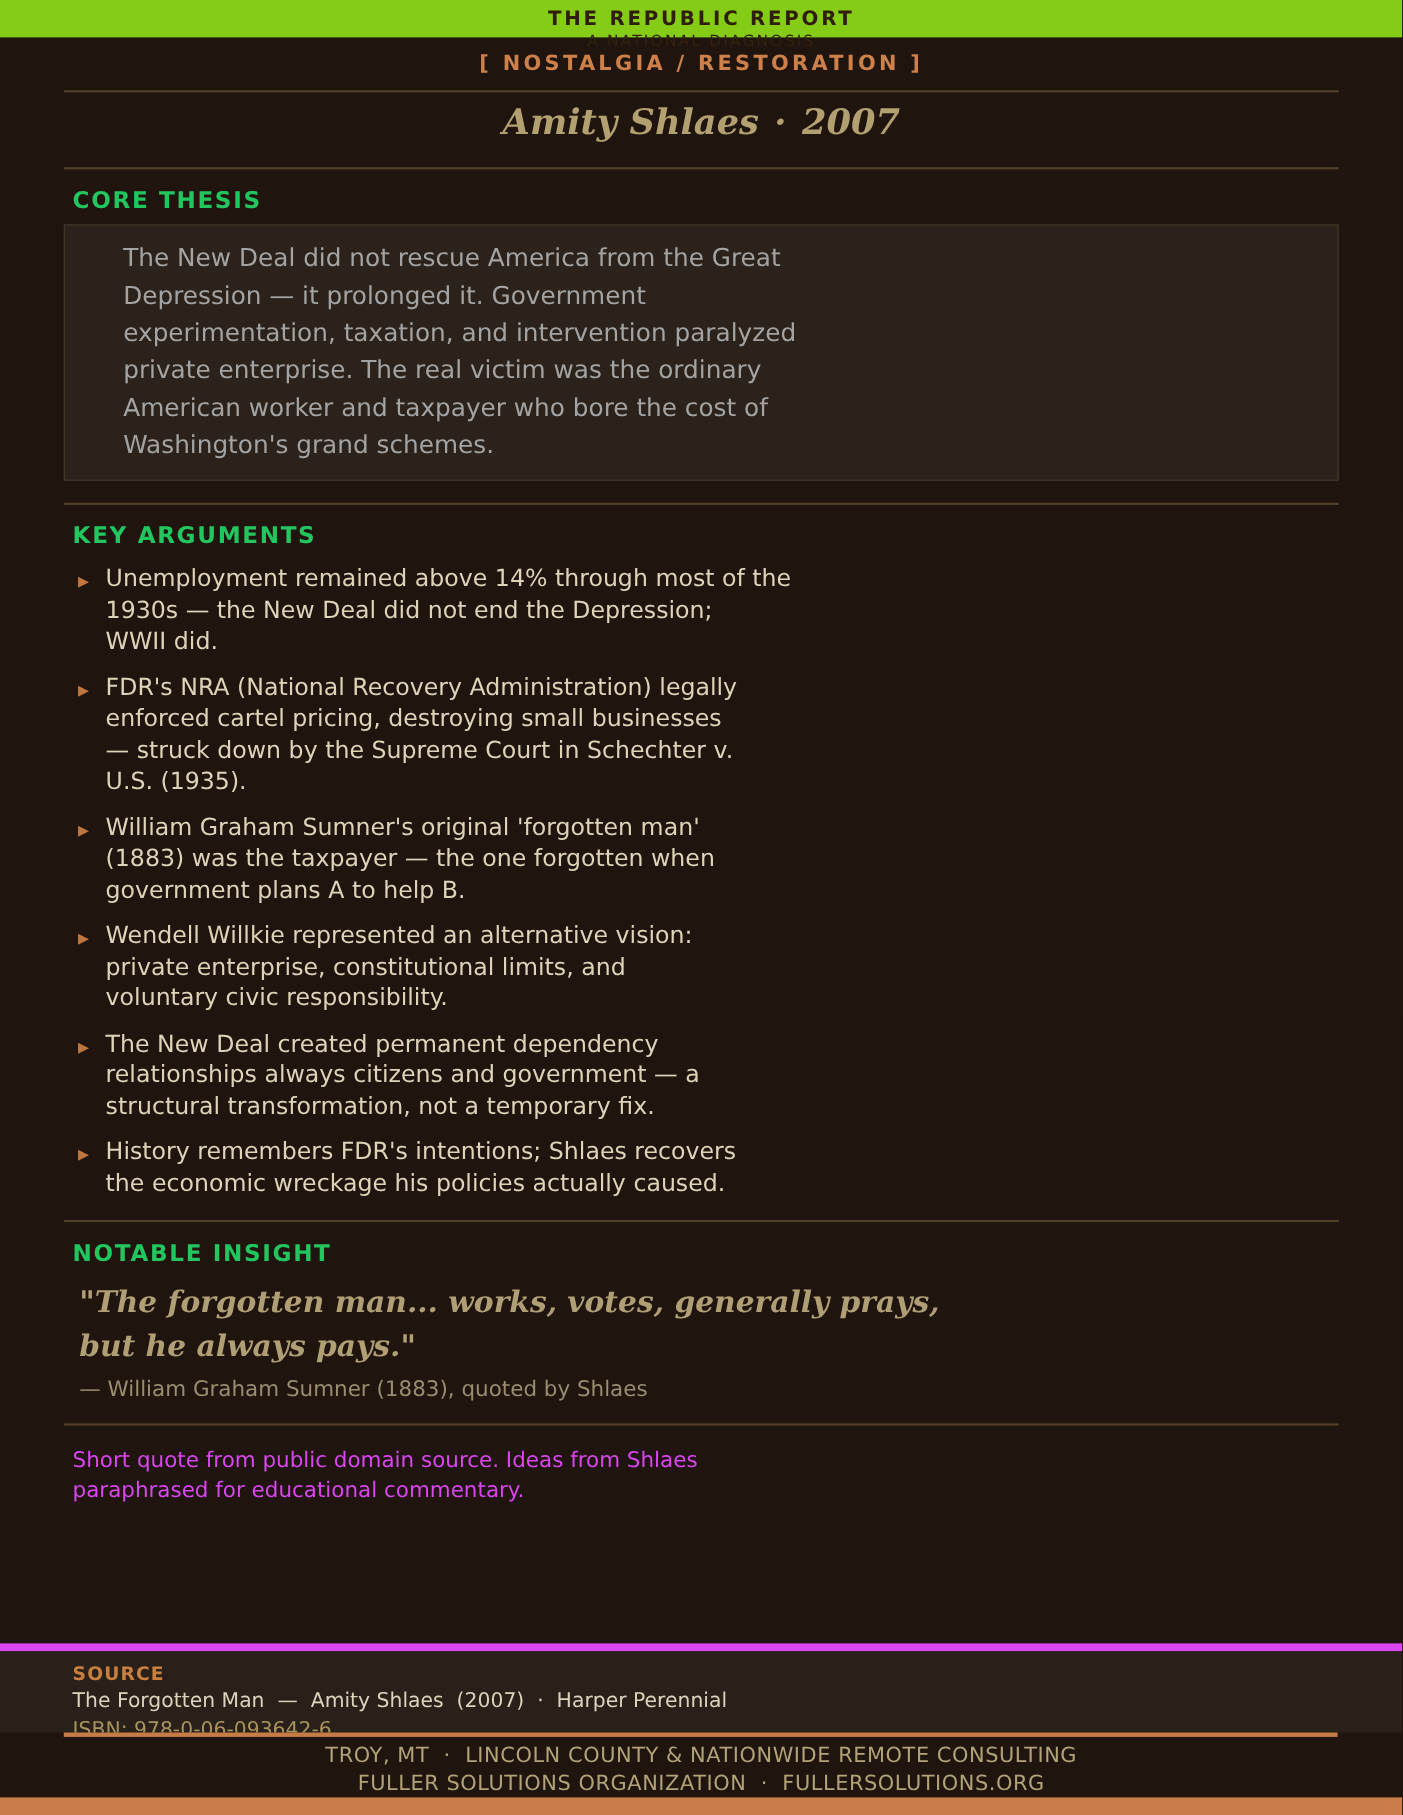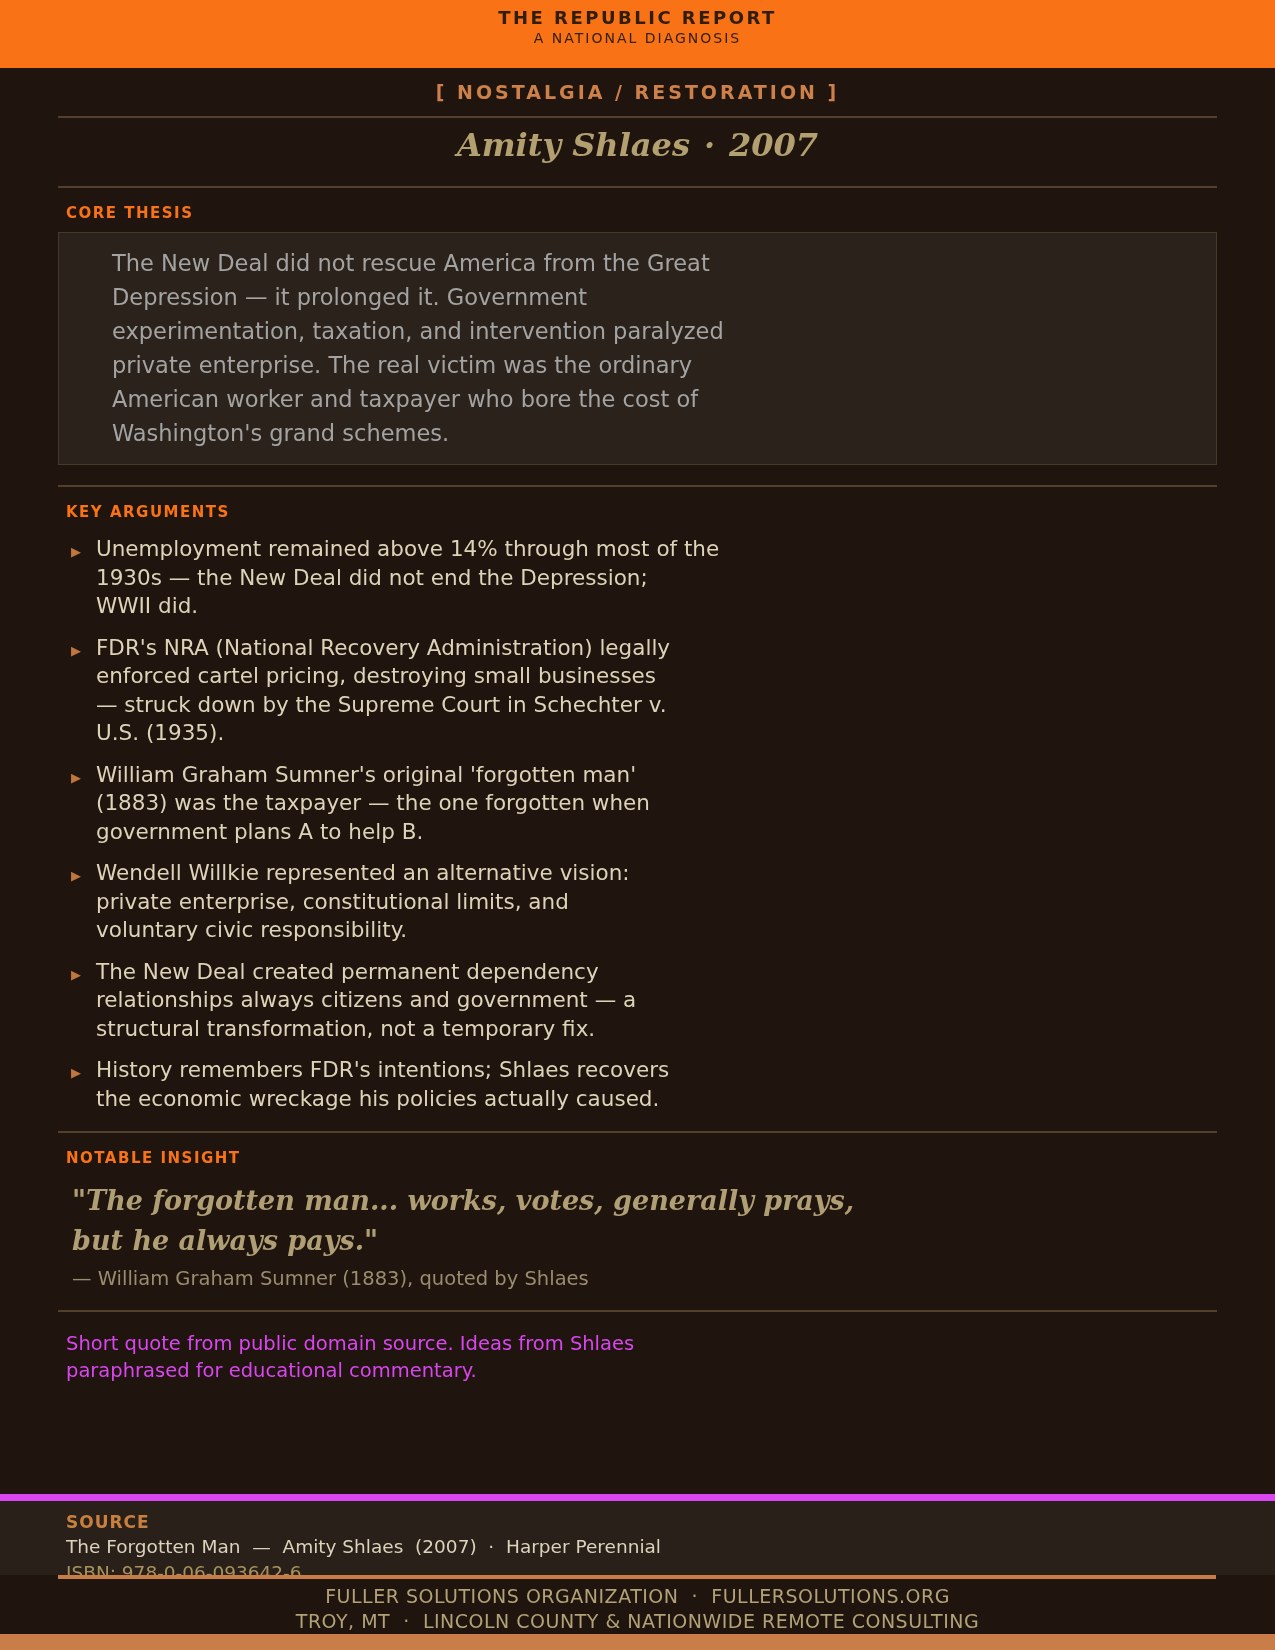--- a/index.html
+++ b/index.html
@@ -10,22 +10,22 @@
     margin: 0 auto;
     background: #1f150e;
     display: flex;
     flex-direction: column;
     overflow: hidden;
     font-family: "DejaVu Sans", "Liberation Sans", sans-serif;
   }
 
   
   .banner {
-    background: #f97316;
-    height: 68px;
+    background: #84cc16;
+    height: 34px;
     text-align: center;
     padding-top: 7px;
     box-sizing: border-box;
     flex: 0 0 auto;
   }
   .banner-title {
     font-size: 18px;
     font-weight: bold;
     letter-spacing: 2.5px;
     color: #301d0b;
@@ -76,24 +76,24 @@
     font-family: "DejaVu Serif", "Liberation Serif", serif;
     font-style: italic;
     font-weight: bold;
     font-size: 32px;
     color: #b2a070;
   }
   .book-byline .sep { margin: 0 14px; }
 
   .section-label {
     margin: 16px 0 0 8px;
-    font-size: 15px;
+    font-size: 21px;
     font-weight: bold;
     letter-spacing: 1.5px;
-    color: #f97316;
+    color: #22c55e;
   }
 
   .thesis-box {
     margin-top: 10px;
     background: #2b231b;
     border: 1px solid #46392a;
     padding: 13px 22px 14px 22px;
   }
   .thesis-text {
     font-size: 22.5px;
@@ -293,20 +293,20 @@
   <div class="bottom">
     <div class="source-panel">
       <div class="source-label">SOURCE</div>
       <div class="source-citation">The Forgotten Man  —  Amity Shlaes  (2007)  ·  Harper Perennial</div>
       <div class="source-isbn">ISBN: 978-0-06-093642-6</div>
     </div>
 
     <hr class="orange-rule">
 
     <div class="footer-text">
+      <div>TROY, MT  ·  LINCOLN COUNTY &amp; NATIONWIDE REMOTE CONSULTING</div>
       <div>FULLER SOLUTIONS ORGANIZATION  ·  FULLERSOLUTIONS.ORG</div>
-      <div>TROY, MT  ·  LINCOLN COUNTY &amp; NATIONWIDE REMOTE CONSULTING</div>
     </div>
 
     <div class="bottom-bar"></div>
   </div>
 
 </div>
 
 </body></html>

